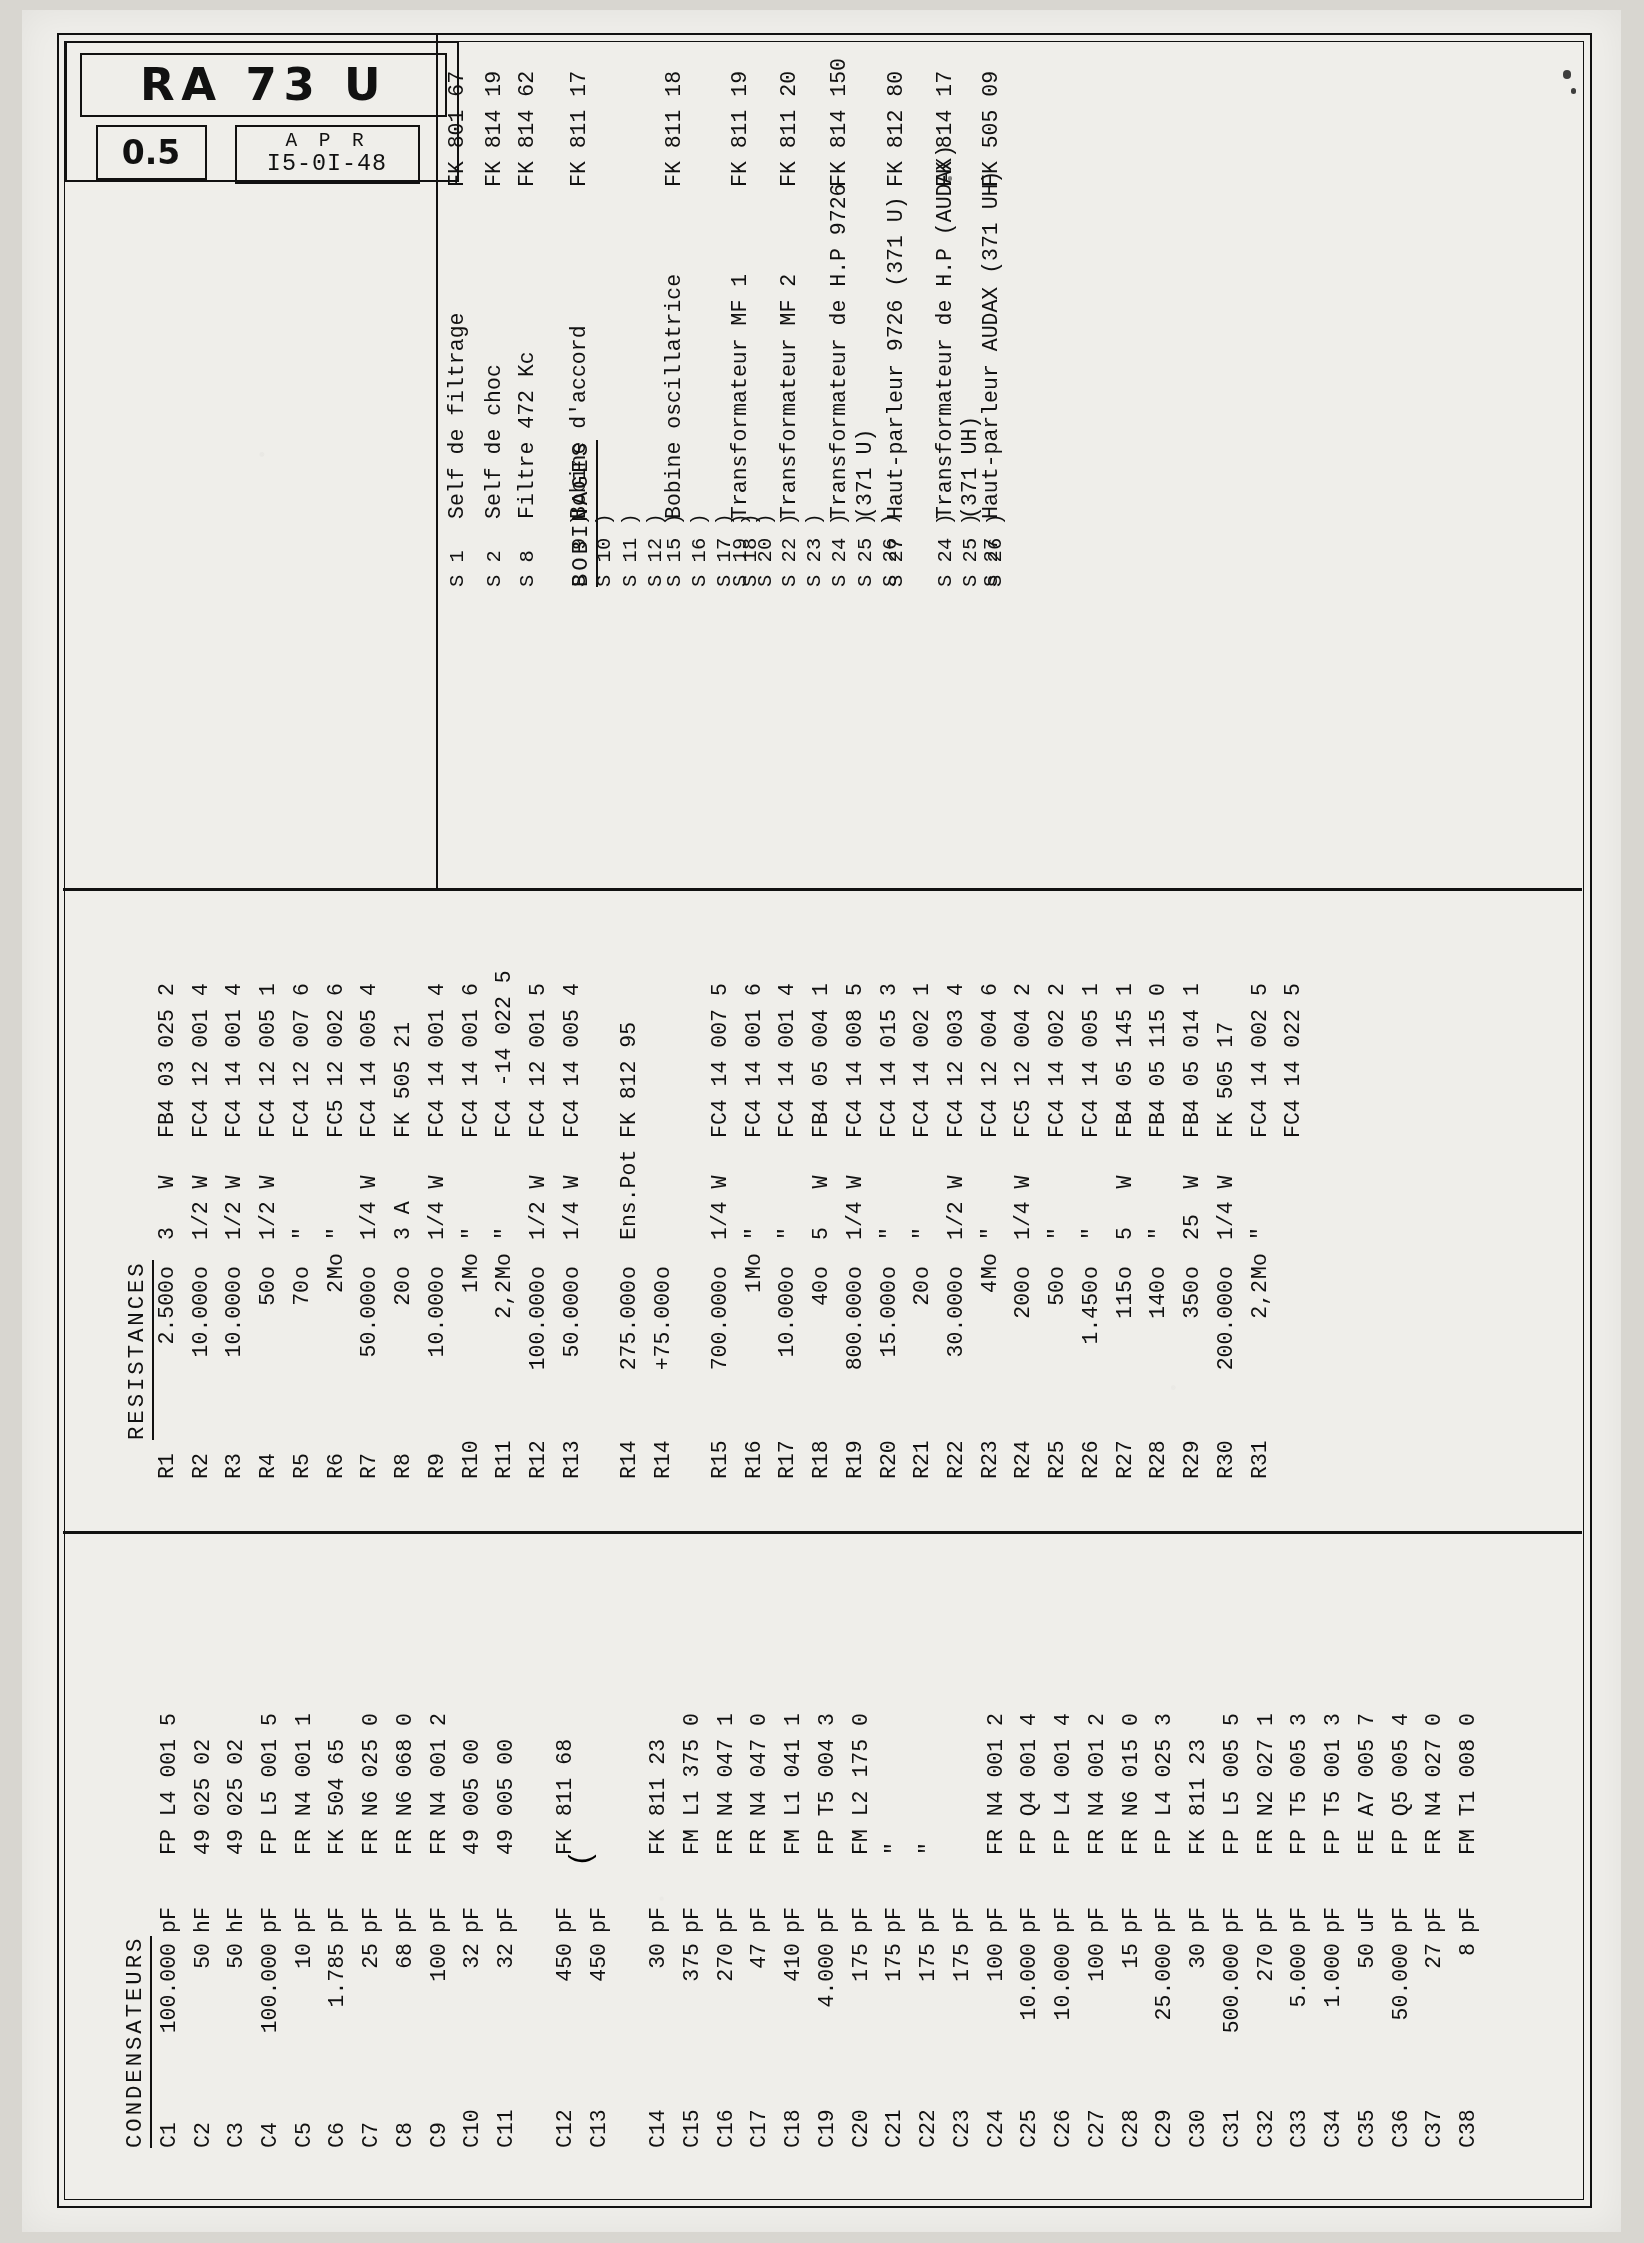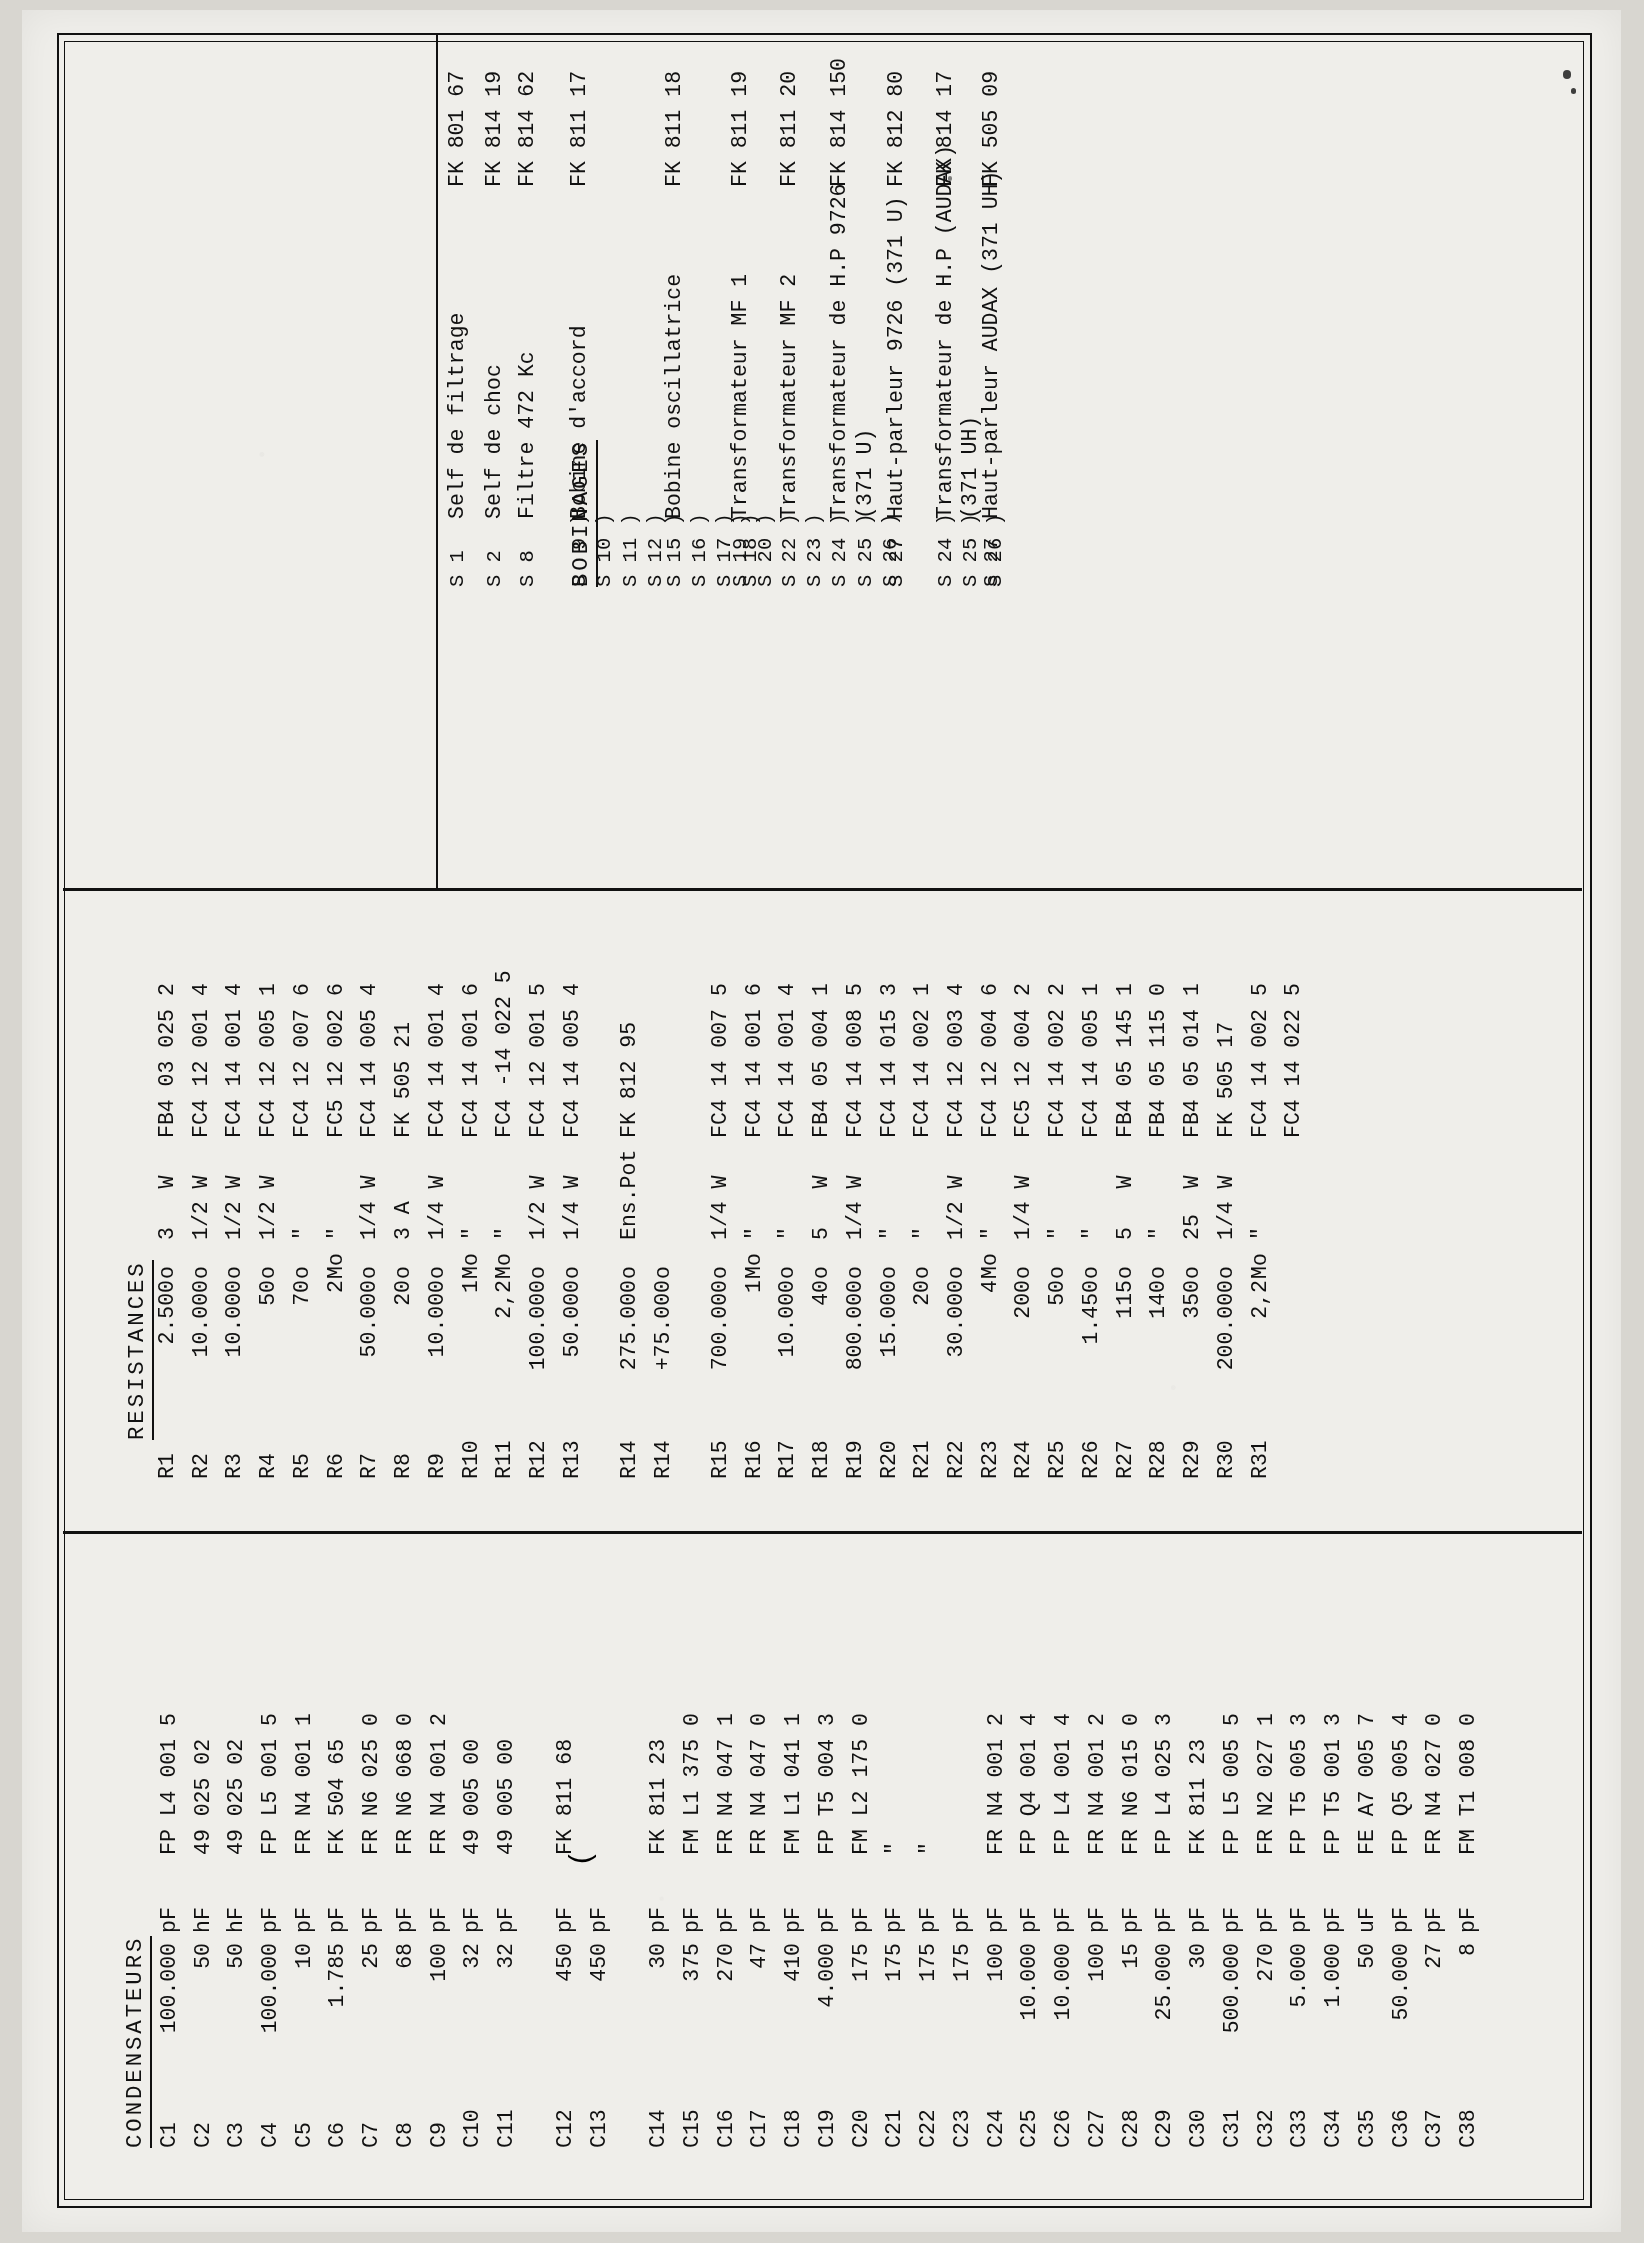--- a/index.html
+++ b/index.html
@@ -87,20 +87,28 @@
   }
 </style>
 </head>
 <body>
 
 <div class="sheet">
   <div class="frame">
     <div class="inner-frame"></div>
   </div>
 
+  <div class="title-box">
+    <div class="title-text">RA 73 U</div>
+    <div class="rev-box">0.5</div>
+    <div class="date-box">
+      <div class="apr">A  P  R</div>
+      <div class="dt">I5-0I-48</div>
+    </div>
+  </div>
 
   <div class="hrule" style="top:878px;"></div>
   <div class="hrule" style="top:1521px;"></div>
   <div class="vrule" style="left:414px;top:25px;height:854px;"></div>
 
   <div id="bobinages-block">
     <div class="blk-label" style="left:127px;top:546px;">BOBINAGES</div>
     <div id="bob-refs"></div>
     <div id="bob-descs"></div>
     <div id="bob-codes"></div>

